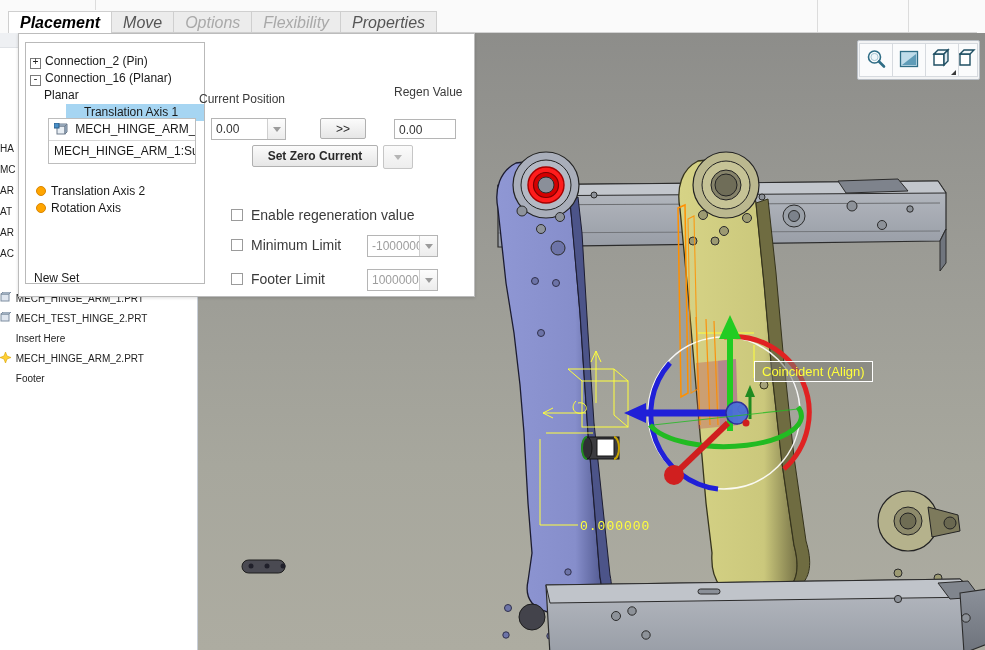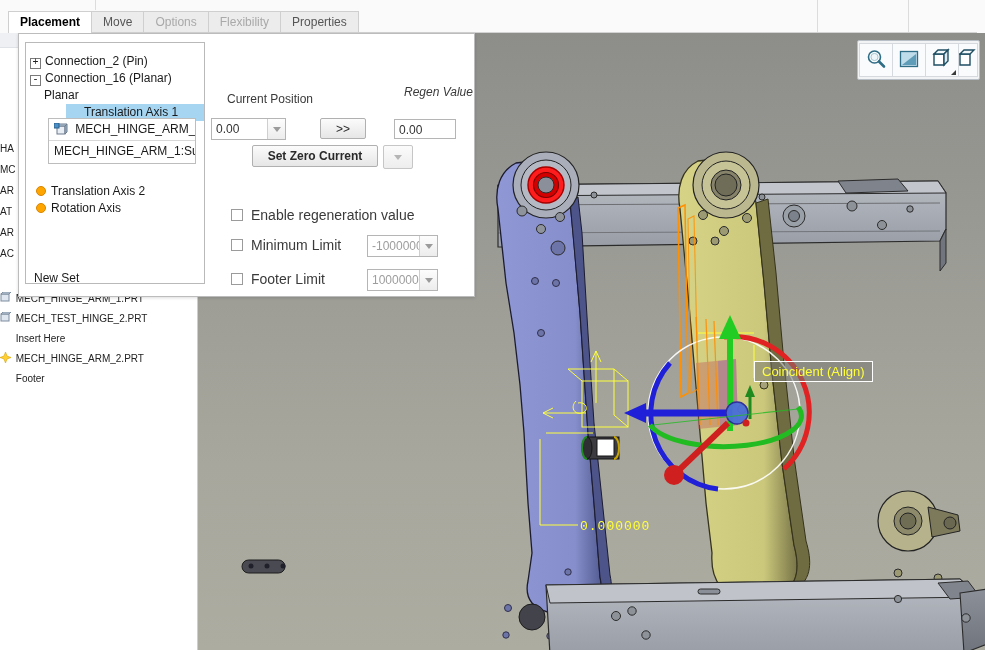--- a/index.html
+++ b/index.html
@@ -16,21 +16,21 @@
   #topbar .vsep{position:absolute;top:0;width:1px;height:33px;background:#dcdcdc;}
   #topbar .vsep.s0{left:95px;height:10px;}
   #topbar .vsep.s1{left:817px;}
   #topbar .vsep.s2{left:908px;}
 
   #tabstrip{position:absolute;left:8px;top:11px;height:22px;display:flex;align-items:flex-end;}
   .tab{
     height:21px;line-height:21px;padding:0 11px;
     border:1px solid #cfcfcf;border-bottom:none;
     background:#ececec;color:#8e8e8e;
-    font-size:12px;margin-right:-1px;cursor:default;white-space:nowrap;
+    font-size:16px;margin-right:-1px;cursor:default;white-space:nowrap;font-style:italic;
   }
   .tab.active{background:#ffffff;color:#000;font-weight:bold;border-color:#cfcfcf;position:relative;z-index:3;}
   .tab.enabled{color:#555;}
   .tab.dim{color:#a9a9a9;}
   #tabs-underline{position:absolute;left:8px;top:32px;width:969px;height:1px;background:#d3d3d3;}
 
   
   #leftpane{position:absolute;left:0;top:33px;width:197px;height:617px;background:#fff;
             border-right:1px solid #c9cfd8;overflow:hidden;}
   .mt-row{height:20px;line-height:20px;font-size:10px;color:#222;white-space:nowrap;
@@ -452,22 +452,22 @@
     </div>
     <div class="dtrow" style="padding-left:10px;">
       <span class="bullet"></span><span>Rotation Axis</span>
     </div>
 
     <div class="dtrow" style="margin-top:53px;padding-left:8px;">
       <span>New Set</span>
     </div>
   </div>
 
-  <div class="lbl" style="left:208px;top:58px;">Current Position</div>
-  <div class="lbl" style="left:385px;top:51px;font-style:italic;">Regen Value</div>
+  <div class="lbl" style="left:180px;top:58px;">Current Position</div>
+  <div class="lbl" style="left:375px;top:51px;">Regen Value</div>
 
   <div class="combo" style="left:192px;top:84px;width:75px;">
     <div class="cval">0.00</div>
     <div class="carrow">
         <span class="caret"></span>
       </div>
   </div>
 
   <div class="btn" style="left:301px;top:84px;width:46px;height:21px;">
     <span>&gt;&gt;</span>

